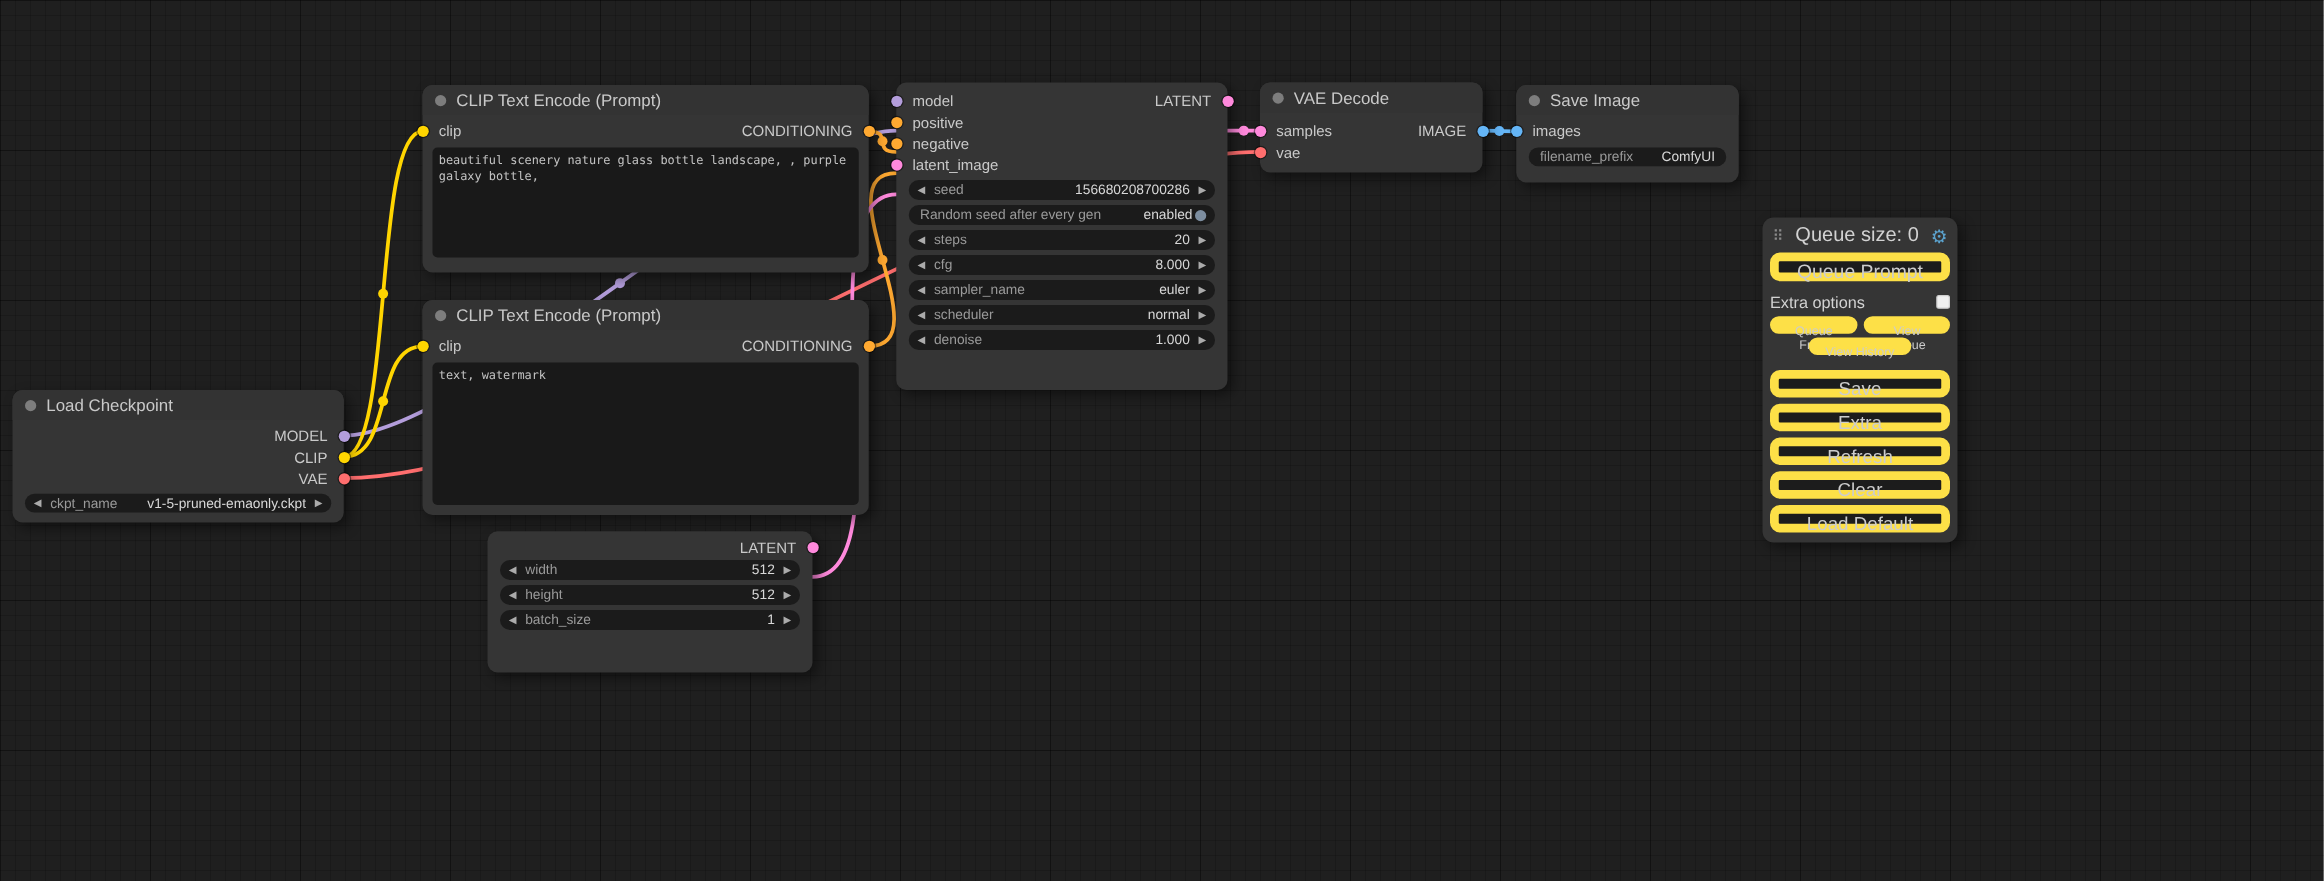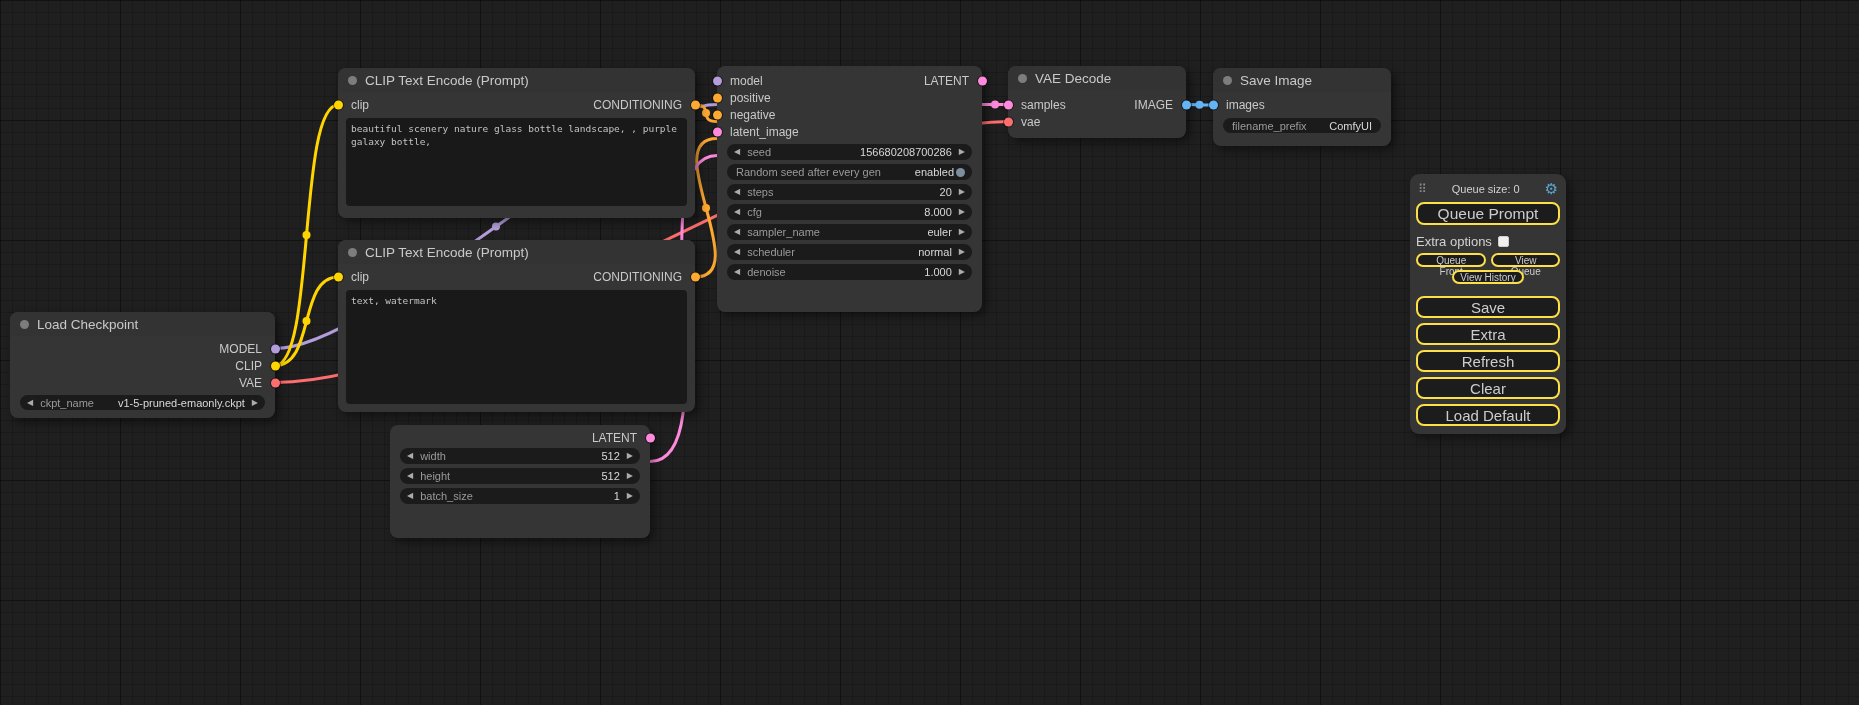--- a/index.html
+++ b/index.html
@@ -71,34 +71,34 @@
     color: #c3c3c3; white-space: pre-wrap; word-break: break-word; overflow: hidden;
   }
 
   .menu-panel {
     position: absolute; z-index: 3; left: 1410px; top: 174px; width: 156px;
     background: #353535; border-radius: 9px; box-shadow: 4px 4px 10px rgba(0,0,0,0.45);
     padding: 4px 6px 8px; color: #cfcfcf;
   }
   .menu-header { display: flex; align-items: center; height: 22px; padding: 0 2px; }
   .drag-handle { color: #8a8a8a; font-size: 12px; cursor: grab; }
-  .queue-size { flex: 1; text-align: center; font-size: 11px; color: #d2d2d2; }
+  .queue-size { flex: 1; text-align: center; font-size: 16px; color: #d2d2d2; }
   .gear { color: #5ba3cf; font-size: 15px; cursor: pointer; }
 
   .btn {
-    display: block; width: 100%; background: #1c1c1c; border: 2px solid #fde047;
+    display: block; width: 100%; background: #1c1c1c; border: 7px solid #fde047;
     border-radius: 8px; color: #cccccc; font-family: "Liberation Sans", sans-serif;
     cursor: pointer; text-align: center;
   }
   .btn.big { height: 23px; font-size: 15.5px; margin: 2px 0 8px; }
   .btn.std { height: 22px; font-size: 15px; margin: 5px 0 0; }
   .btn.std.first-std { margin-top: 12px; }
   .btn.small { height: 14px; font-size: 10px; border-radius: 7px; padding: 0 6px; width: auto; line-height: 11px; }
 
-  .extra-row { display: flex; align-items: center; justify-content: flex-start; gap: 6px; font-size: 13px; height: 16px; margin-bottom: 4px; color: #d2d2d2; }
+  .extra-row { display: flex; align-items: center; justify-content: space-between; gap: 6px; font-size: 13px; height: 16px; margin-bottom: 4px; color: #d2d2d2; }
   .checkbox { width: 11px; height: 11px; background: #f0f0f0; border-radius: 2px; border: 1px solid #cfcfcf; }
   .small-row { display: flex; justify-content: center; gap: 5px; margin-bottom: 3px; }
 </style>
 </head>
 <body>
 
 <div id="canvas">
 
   <svg class="wires" width="1859" height="705">
     <path d="M275,348.5 C375,348.5 617,104.5 717,104.5" stroke="#B39DDB"></path>

